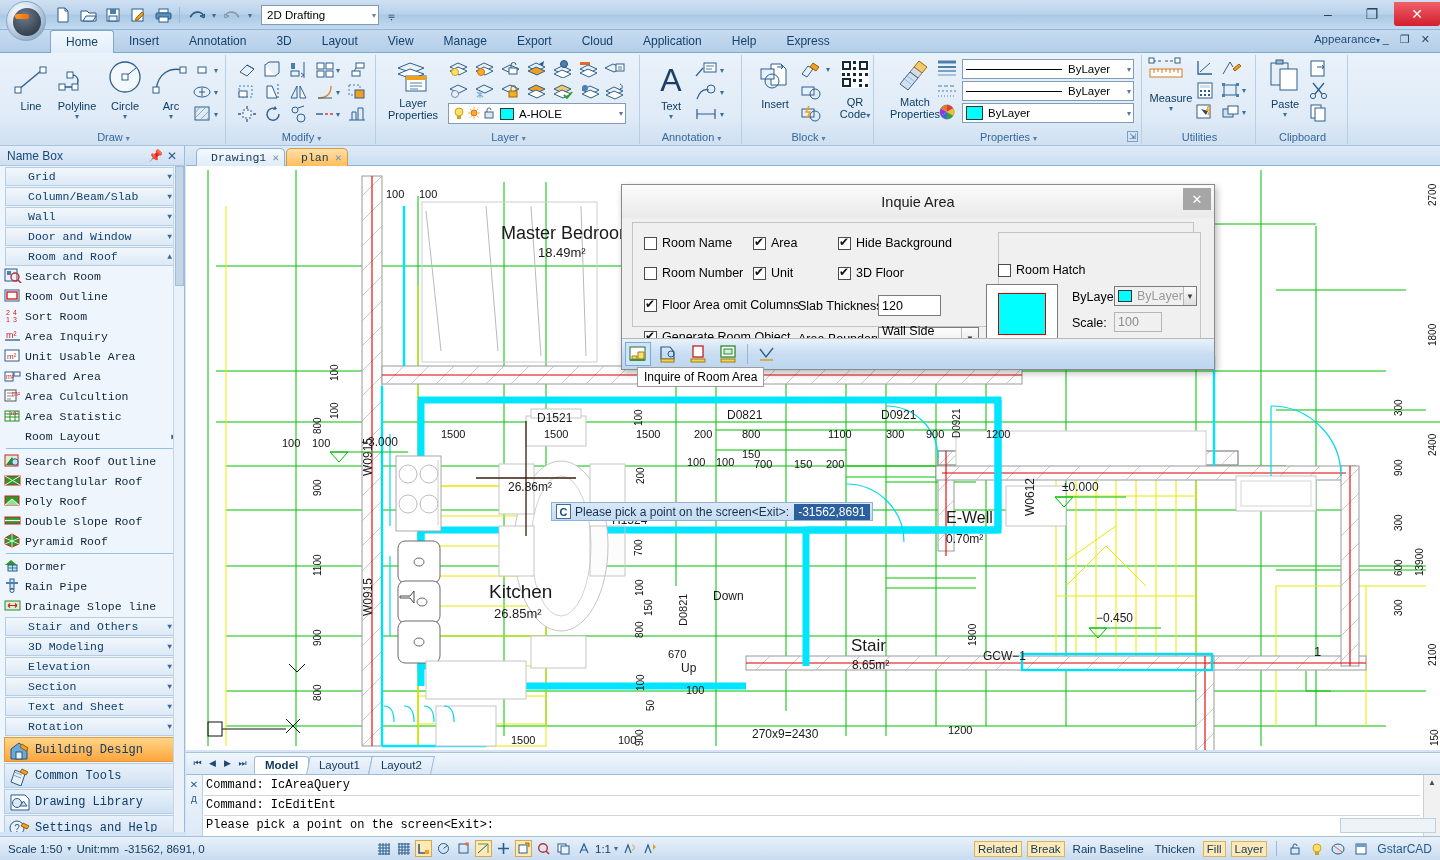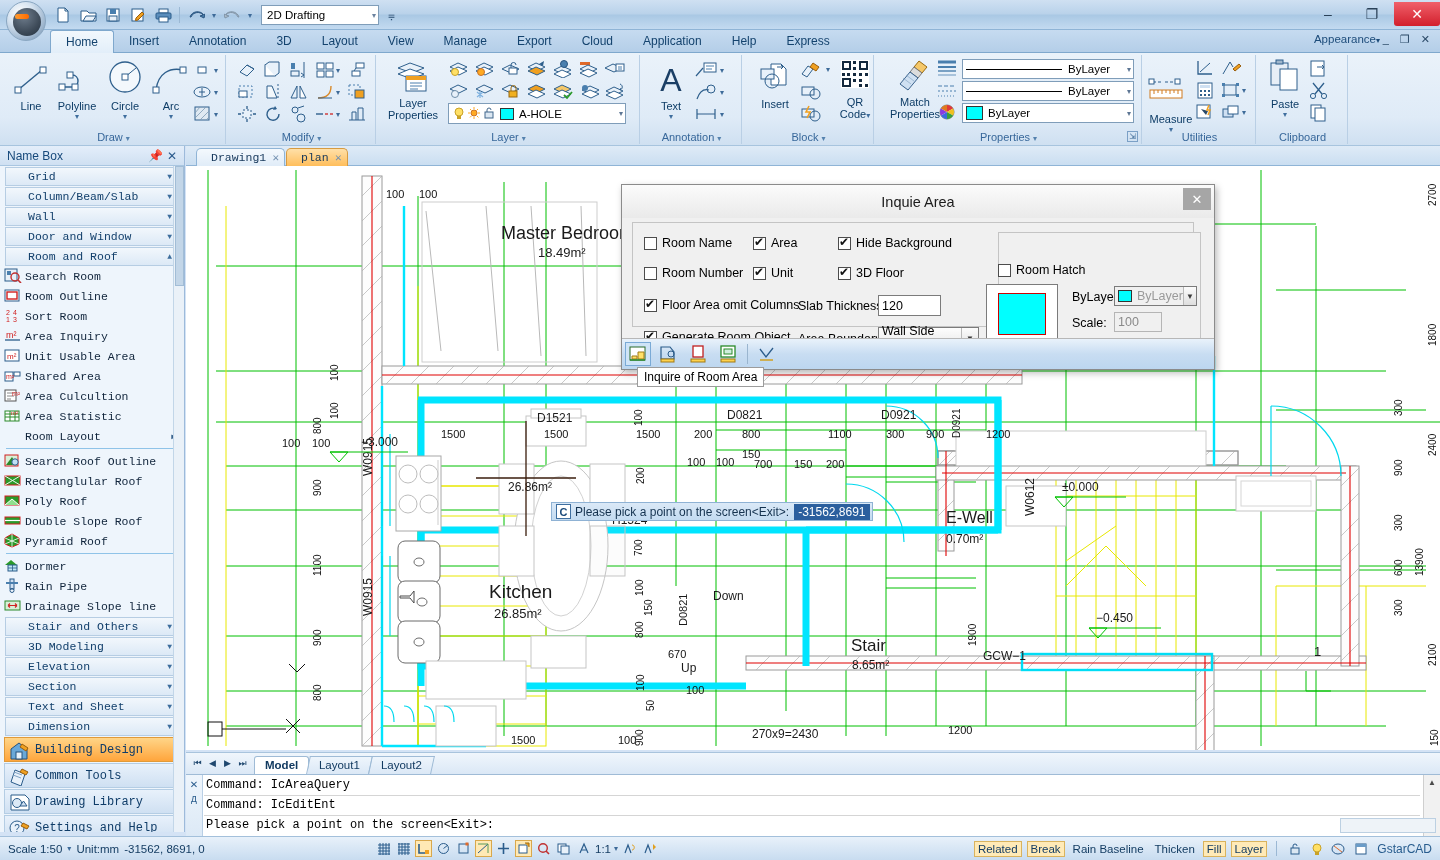--- a/index.html
+++ b/index.html
@@ -868,21 +868,21 @@
           <span class="val">ByLayer</span>
           <span class="arr">▾</span>
         </div>
       </div>
       <div class="panel-title"><span>Properties</span> <span class="ca">▾</span></div>
       <div class="dialog-launcher">⇲</div>
     </div>
 
     <div class="panel" style="left:1144px;width:112px">
       <div class="panel-body">
-        <div class="bigbtn" style="left:2px;top:21px">
+        <div class="bigbtn" style="left:2px;top:0">
           <svg width="48" height="34" viewBox="0 0 48 34">
               <path d="M6 6h8M18 6h10" stroke="#2e5f8c" stroke-width="1.2" stroke-dasharray="3 2"></path>
               <rect x="2" y="3" width="5" height="5" fill="#fff" stroke="#2e5f8c"></rect>
               <rect x="28" y="3" width="5" height="5" fill="#fff" stroke="#2e5f8c"></rect>
               <rect x="3" y="14" width="32" height="8" fill="#fff" stroke="#d07a1e"></rect>
               <path d="M7 14v4M11 14v3M15 14v4M19 14v3M23 14v4M27 14v3M31 14v4" stroke="#d07a1e"></path>
             </svg>
           <div class="lab">Measure</div>
           <div class="ca">▾</div>
         </div>
@@ -1151,21 +1151,21 @@
         </div>
       <div class="grp">
           <span>Section</span>
           <span class="ca">▼</span>
         </div>
       <div class="grp">
           <span>Text and Sheet</span>
           <span class="ca">▼</span>
         </div>
       <div class="grp">
-          <span>Dimension</span>
+          <span>Rotation</span>
           <span class="ca">▼</span>
         </div>
 
       <div class="catbtn sel">
         <span class="ic"><svg width="24" height="20" viewBox="0 0 24 20">
               <path d="M3 9l8-6 8 6v10H3z" fill="#6aa8d8" stroke="#24527f"></path>
               <rect x="8" y="12" width="6" height="7" fill="#e8f2fb" stroke="#24527f"></rect>
               <path d="M14 4l6 4-2 3-6-4z" fill="#f0a020" stroke="#9a5e0c"></path>
             </svg></span>
         <span>Building Design</span>

